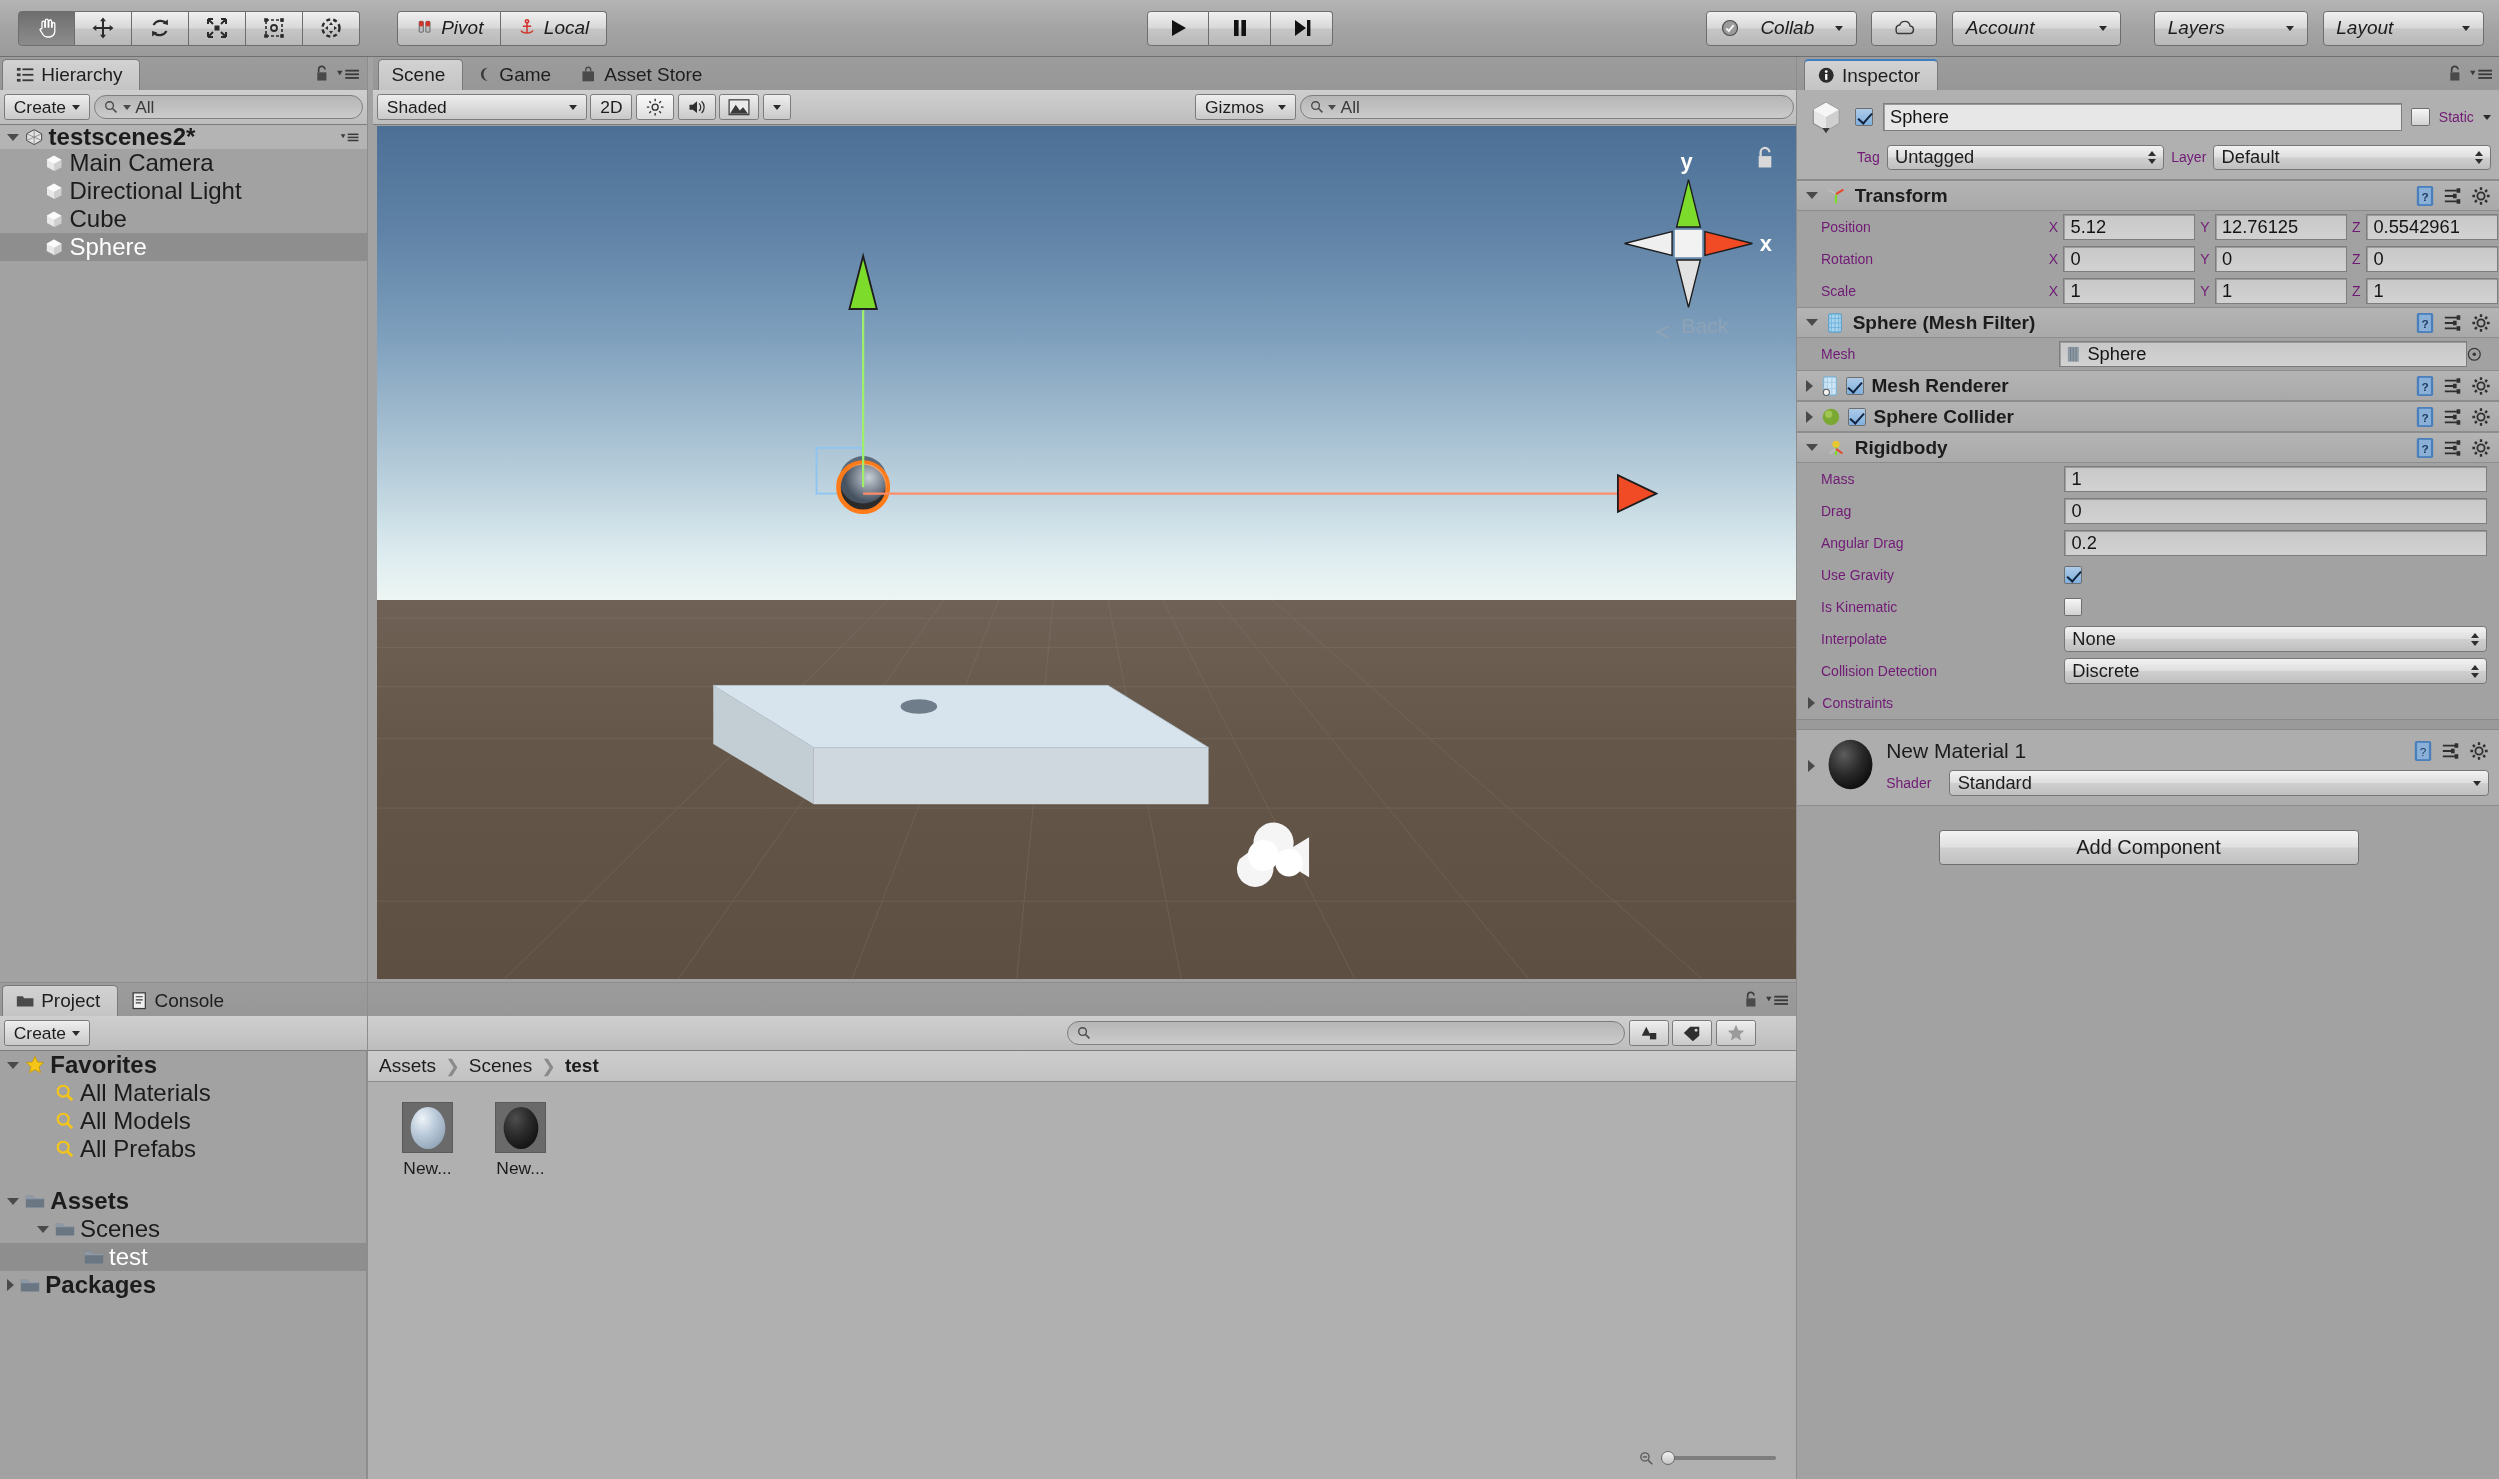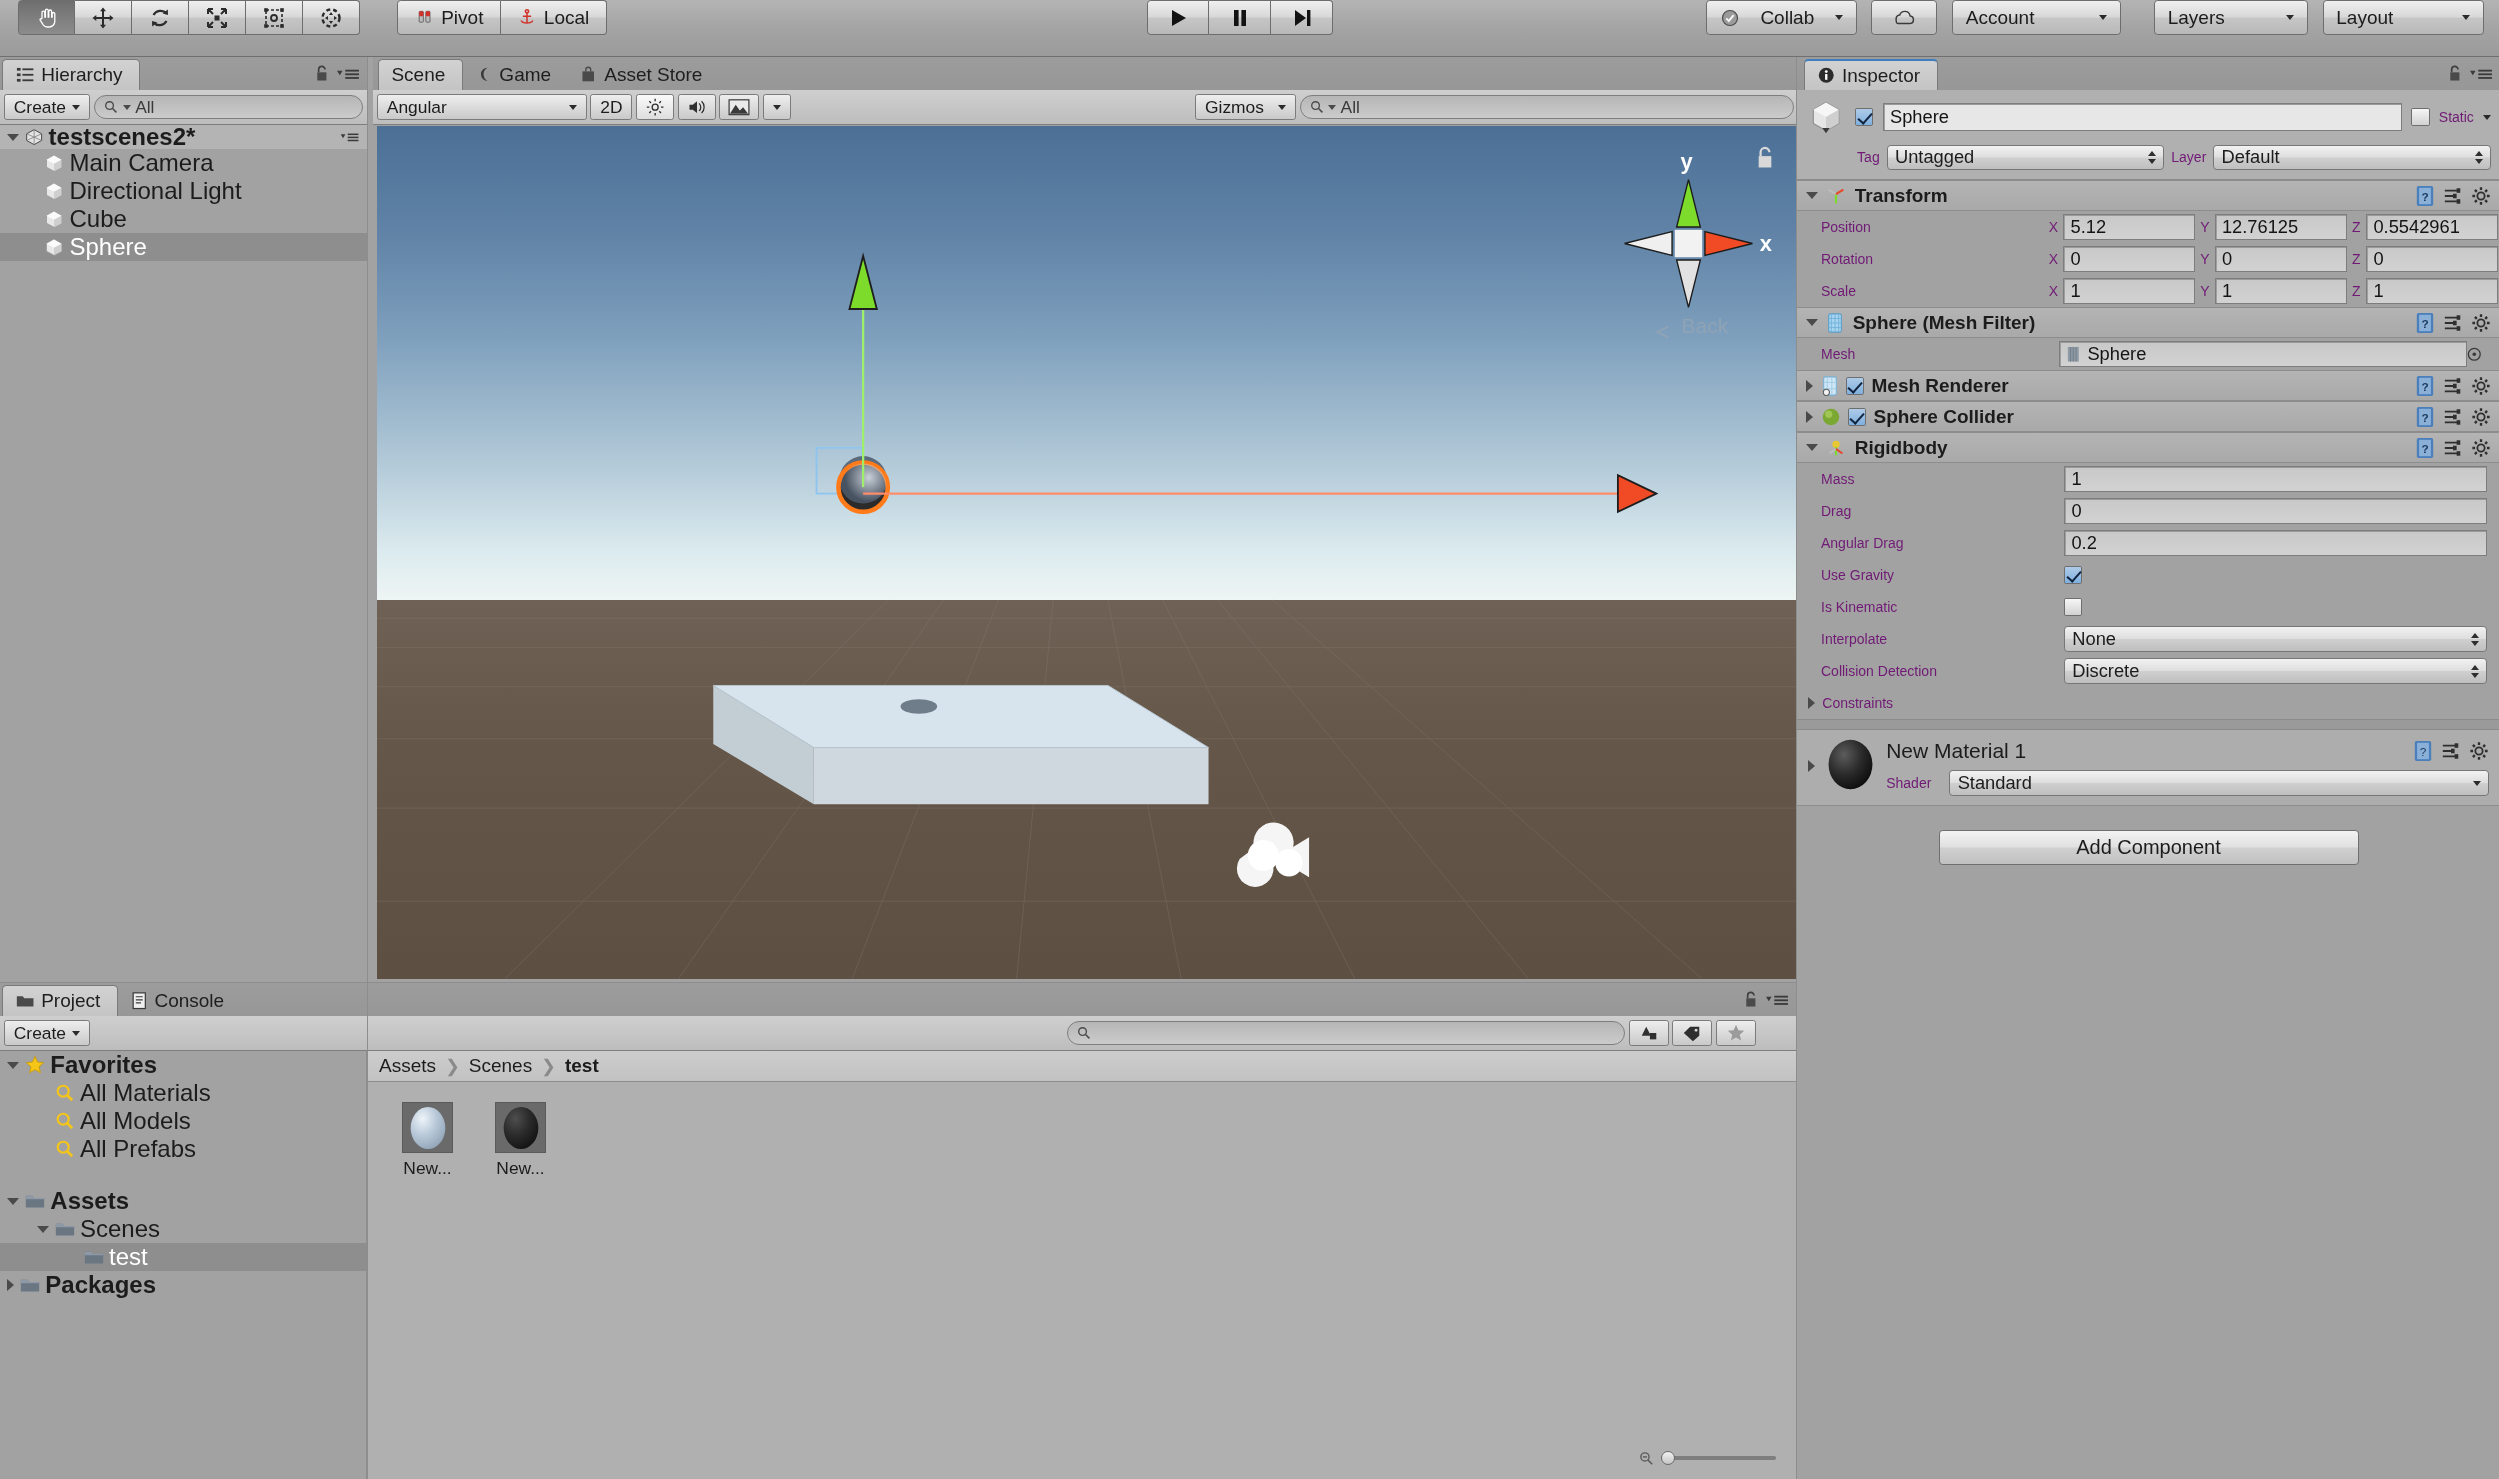--- a/index.html
+++ b/index.html
@@ -12,21 +12,21 @@
     overflow: hidden;
     -webkit-font-smoothing: antialiased;
   }
   #app { position: relative; width: 2500px; height: 1480px; }
 
   
   .topbar {
     position: absolute; left: 0; top: 0; width: 2500px; height: 57px;
     background: linear-gradient(to bottom, #b4b4b4 0%, #a4a4a4 50%, #9b9b9b 100%);
     border-bottom: 0.9px solid #6f6f6f;
-    display: flex; align-items: flex-start;
+    display: flex; align-items: center; font-style: italic;
   }
   .btn {
     background: linear-gradient(to bottom, #f0f0f0 0%, #d8d8d8 48%, #c6c6c6 52%, #b8b8b8 100%);
     border: 0.9px solid #6d6d6d;
     border-radius: 3.7px;
     height: 35px;
     display: inline-flex; align-items: center; justify-content: center;
     font-size: 19px; color: #1c1c1c;
     cursor: default; user-select: none;
   }
@@ -420,21 +420,21 @@
         <svg width="16.5" height="17.4" viewBox="0 0 20 20">
           <path d="M3 6h14v12H3z" fill="#4a4a4a"></path>
             <path d="M7 6V4a3 3 0 0 1 6 0v2" fill="none" stroke="#4a4a4a" stroke-width="1.6"></path>
         </svg>
         <span>Asset Store</span>
       </div>
     </div>
 
     <div class="subbar">
       <div class="minibtn" style="width:210px; justify-content:space-between">
-        <span>Angular</span>
+        <span>Shaded</span>
         <span class="caret sm"></span>
       </div>
       <div class="minibtn" style="width:42px; justify-content:center">
         <span>2D</span>
       </div>
       <div class="minibtn" style="width:38px; justify-content:center; background:linear-gradient(to bottom,#fafafa,#dedede)">
         <svg width="18.3" height="18.3" viewBox="0 0 22 22">
           <circle cx="11" cy="11" r="3.6" fill="none" stroke="#2f2f2f" stroke-width="1.6"></circle>
           <g stroke="#2f2f2f" stroke-width="1.6">
             <path d="M11 1v3M11 18v3M1 11h3M18 11h3M4 4l2 2M16 16l2 2M18 4l-2 2M6 16l-2 2"></path>

